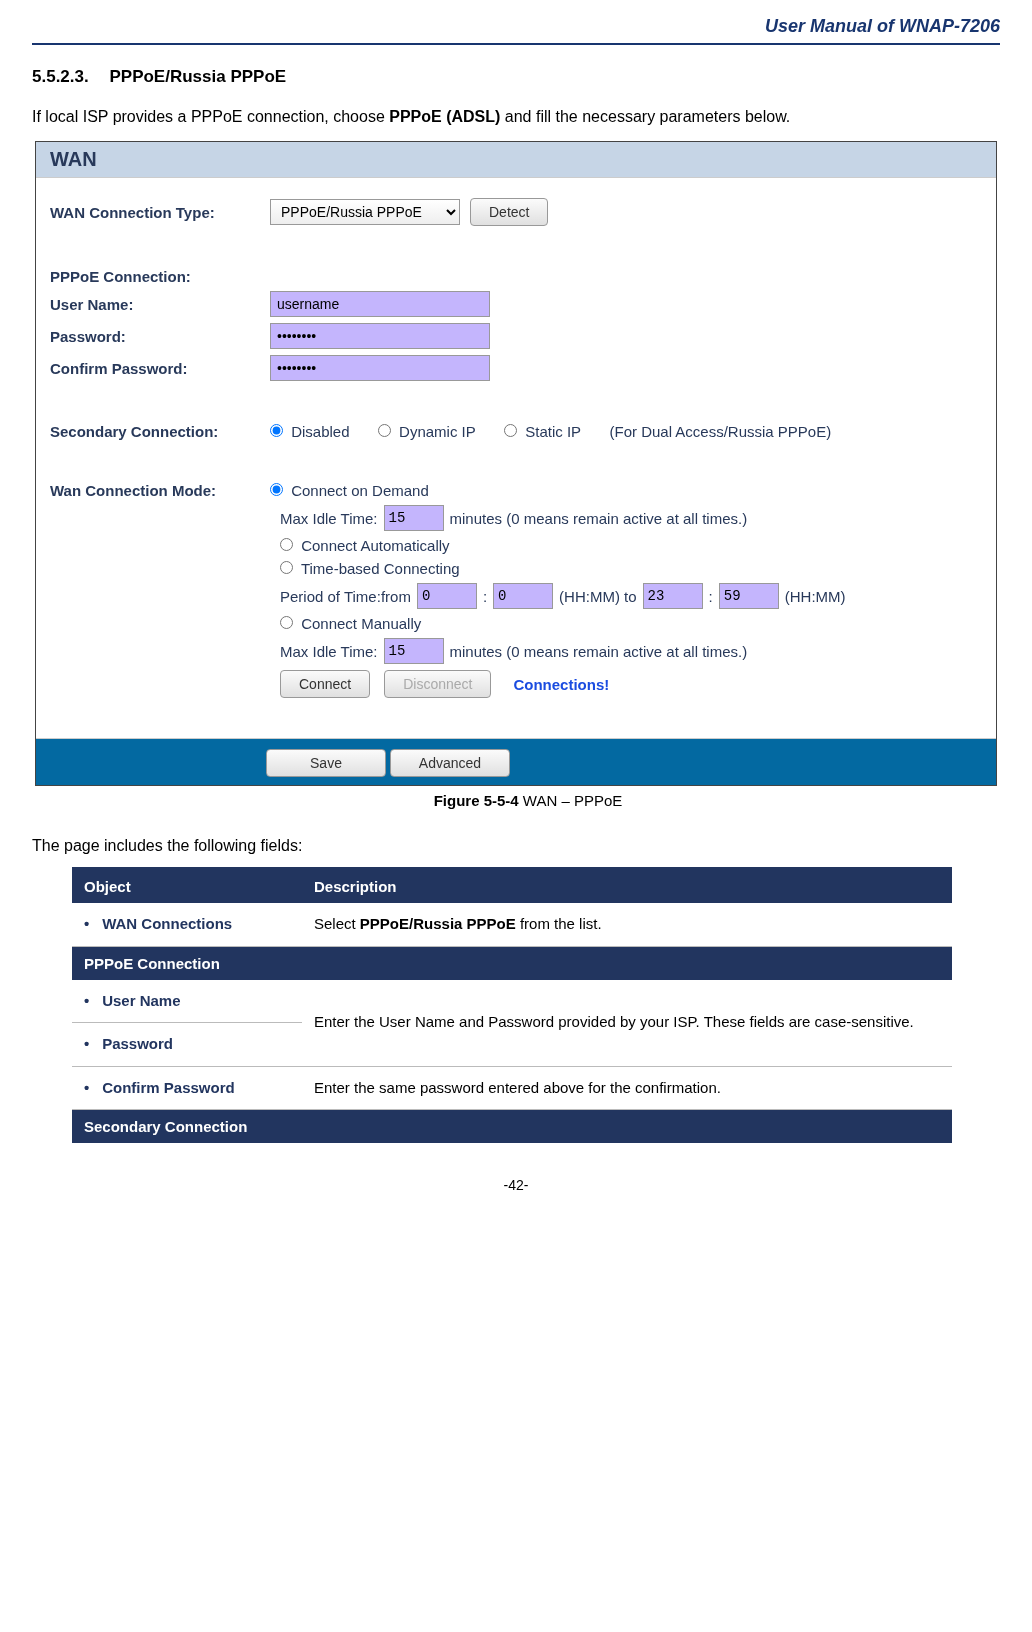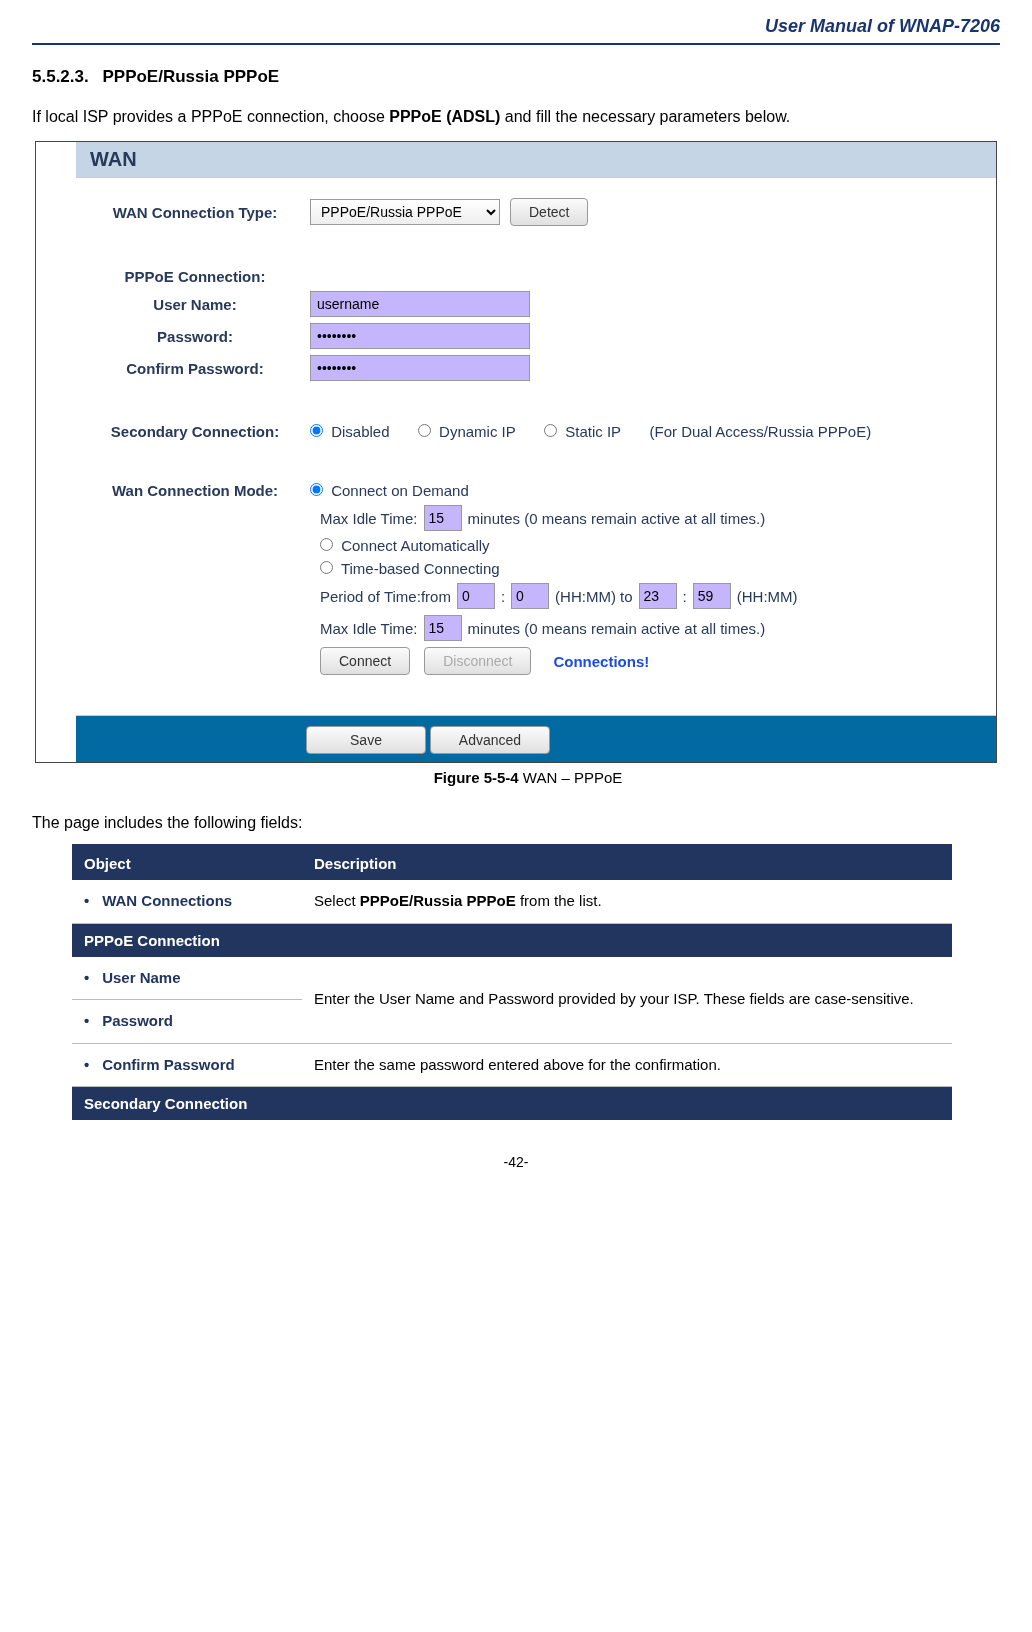--- a/index.html
+++ b/index.html
@@ -23,32 +23,31 @@
     .top-rule {
       height: 2px;
       background: #18356f;
       margin-bottom: 22px;
     }
     .section-heading {
       font-weight: bold;
       font-size: 17px;
       margin: 12px 0 18px 0;
     }
-    .section-heading .num { margin-right: 9px; }
+    .section-heading .num { margin-right: 16px; }
     .intro {
       font-size: 16px;
       line-height: 1.5;
       margin-bottom: 12px;
     }
     .figure-box {
       border: 1px solid #444;
       width: 962px;
       margin: 0 auto 6px auto;
       background: #fff;
-      padding-left: 40px;
     }
     .wan-title {
       background: #c6d5e6;
       color: #28395a;
       font-weight: bold;
       font-size: 20px;
       font-family: "Segoe UI", Arial, sans-serif;
       padding: 6px 14px;
       border-bottom: 1px solid #ccc;
     }
@@ -58,21 +57,21 @@
       font-family: "Segoe UI", Arial, sans-serif;
       font-size: 15px;
     }
     .row {
       display: flex;
       align-items: center;
       margin: 6px 0;
     }
     .lbl {
       width: 220px;
-      text-align: center;
+      text-align: left;
       font-weight: bold;
       color: #28395a;
       padding-right: 10px;
     }
     .field { display: flex; align-items: center; gap: 10px; flex-wrap: wrap; }
     .field-indent { margin-left: 230px; display: flex; align-items: center; gap: 6px; flex-wrap: wrap; margin-top:6px; margin-bottom:6px;}
     select.ui-select {
       height: 26px;
       border: 1px solid #999;
       background: linear-gradient(#fff,#eee);
@@ -80,21 +79,21 @@
       padding: 1px 6px;
     }
     input.ui-text {
       height: 26px;
       border: 1px solid #999;
       padding: 2px 6px;
       font-size: 14px;
       width: 220px;
       background:#c4b5fd;
     }
-    input.ui-text.small { width: 38px; text-align: left; padding:2px 4px; }
+    input.ui-text.small { width: 60px; text-align: left; padding:2px 4px;font-family:Liberation Mono, monospace; }
     .ui-btn {
       height: 28px;
       border: 1px solid #999;
       background: linear-gradient(#fbfbfb,#e0e0e0);
       border-radius: 4px;
       padding: 0 18px;
       font-size: 14px;
       color: #333;
       cursor: pointer;
     }
@@ -245,20 +244,23 @@
       <input class="ui-text small" value="0" style="">
       <span>:</span>
       <input class="ui-text small" value="0" style="">
       <span>(HH:MM) to</span>
       <input class="ui-text small" value="23" style="">
       <span>:</span>
       <input class="ui-text small" value="59" style="">
       <span>(HH:MM)</span>
     </div>
     <div class="field-indent">
+      <label><input type="radio" class="ui-radio" name="mode" style=""> <span>Connect Manually</span></label>
+    </div>
+    <div class="field-indent">
       <span>Max Idle Time:</span>
       <input class="ui-text small" value="15" style="">
       <span>minutes (0 means remain active at all times.)</span>
     </div>
     <div class="field-indent" style="gap:14px;">
       <button class="ui-btn">Connect</button>
       <button class="ui-btn" disabled="">Disconnect</button>
       <span class="status-disconnected">Connections!</span>
     </div>
     <div style="height:18px;"></div>

